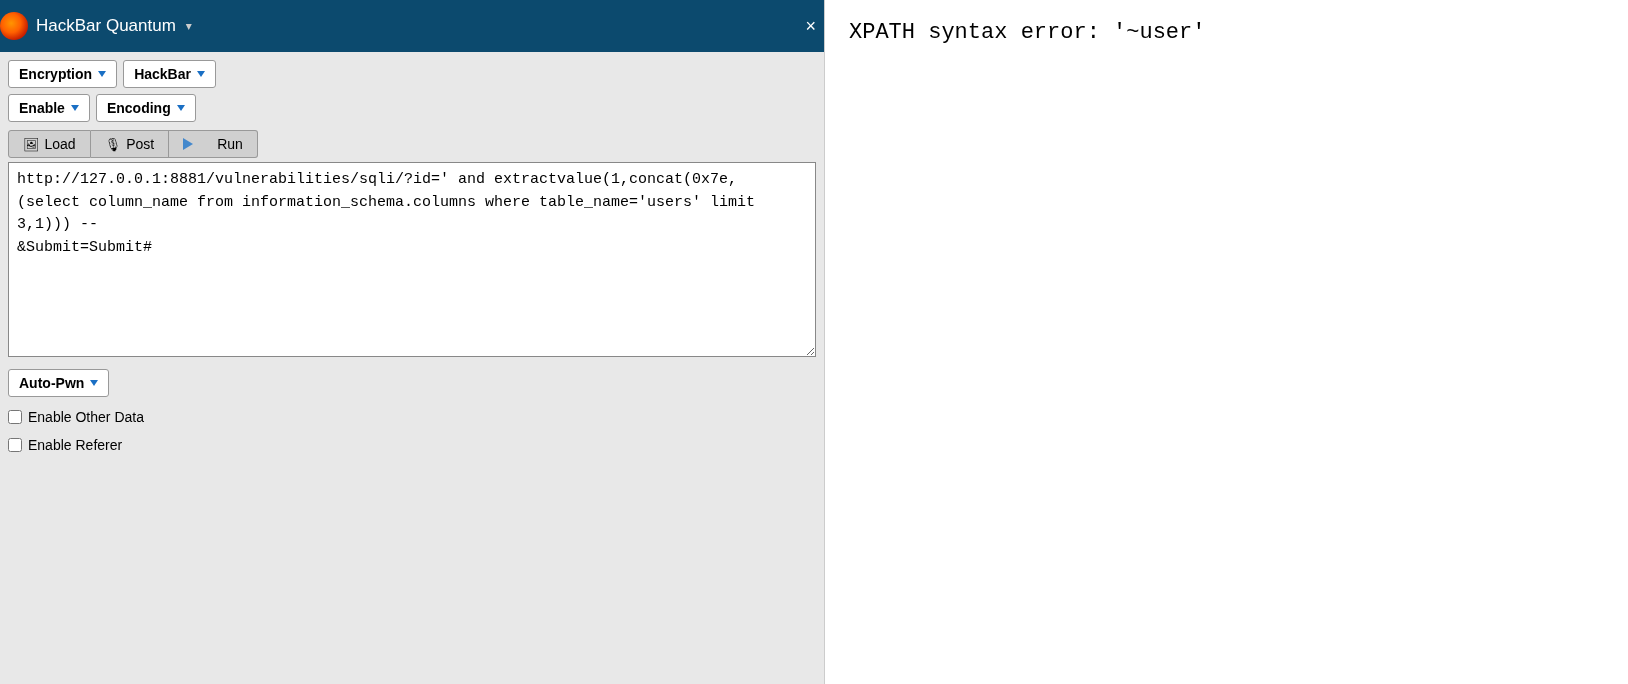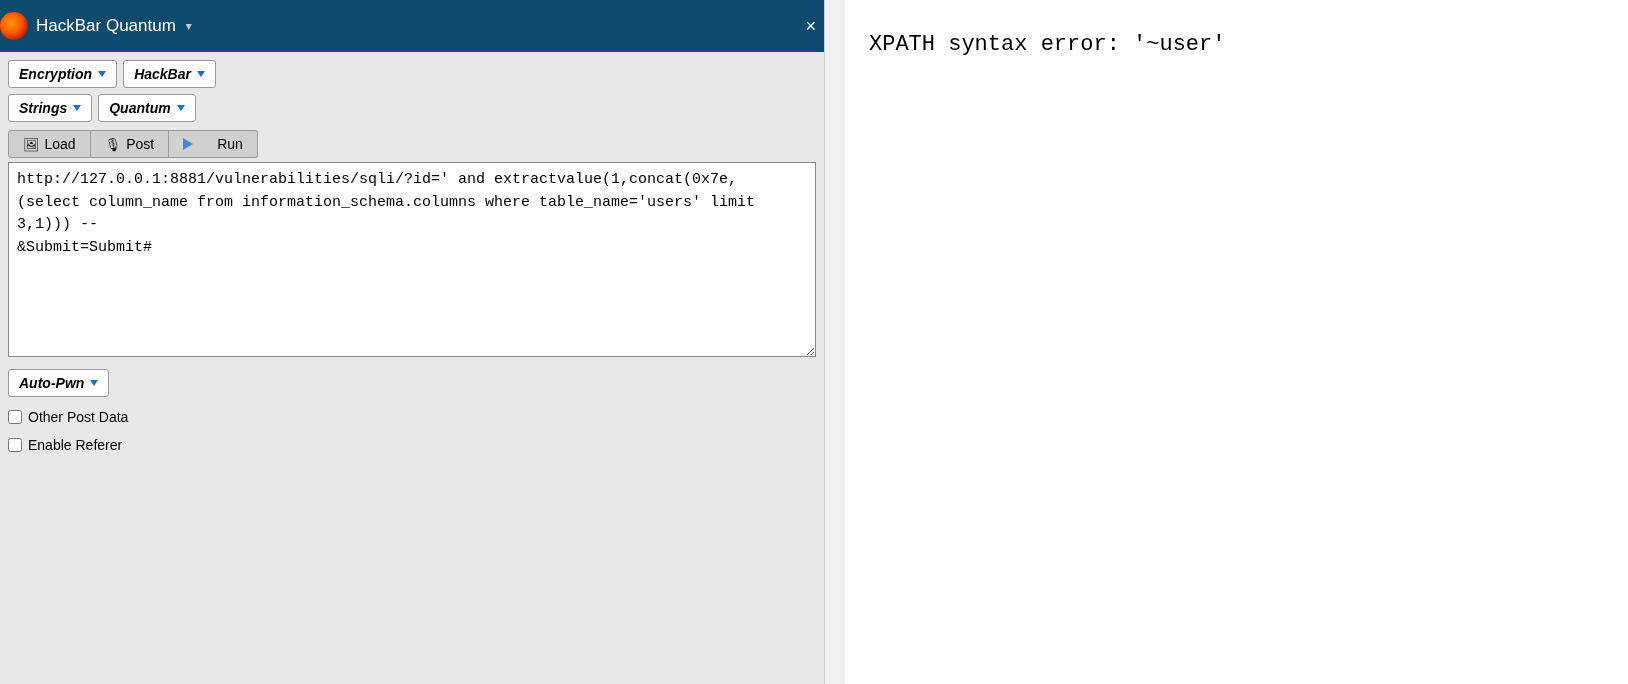--- a/index.html
+++ b/index.html
@@ -89,21 +89,20 @@
       border: 1px solid #999;
       border-radius: 3px;
       padding: 5px 10px;
       font-size: 14px;
       font-weight: bold;
       cursor: pointer;
       display: flex;
       align-items: center;
       gap: 4px;
       color: #000;
-      font-style: italic;
     }
 
     .dropdown-arrow {
       display: inline-block;
       width: 0;
       height: 0;
       border-left: 4px solid transparent;
       border-right: 4px solid transparent;
       border-top: 6px solid #1a6fc4;
       margin-left: 2px;
@@ -187,22 +186,21 @@
     .checkbox-row input[type="checkbox"] {
       width: 14px;
       height: 14px;
       cursor: pointer;
     }
 
     
     .output-panel {
       flex: 1;
       background: #fff;
-      padding: 32px 24px;
-      margin-left: 20px;
+      padding: 20px 24px;
     }
 
     .error-text {
       font-family: 'Courier New', monospace;
       font-size: 22px;
       color: #000;
       white-space: pre;
     }
   </style>
 </head>
@@ -228,25 +226,25 @@
       </button>
       <button class="dropdown-btn">
         <span>HackBar</span>
         <span class="dropdown-arrow"></span>
       </button>
     </div>
 
 
     <div class="toolbar-row">
       <button class="dropdown-btn">
-        <span>Strings</span>
-        <span class="dropdown-arrow"></span>
-      </button>
-      <button class="dropdown-btn">
-        <span>Quantum</span>
+        <span>Enable</span>
+        <span class="dropdown-arrow"></span>
+      </button>
+      <button class="dropdown-btn">
+        <span>Encoding</span>
         <span class="dropdown-arrow"></span>
       </button>
     </div>
   </div>
 
   <div class="action-buttons-row">
     <button class="action-btn">
       <span style="font-size:13px;">🖼</span>
       <span>Load</span>
     </button>
@@ -267,21 +265,21 @@
 
   <div class="bottom-toolbar">
     <div class="toolbar-row">
       <button class="dropdown-btn">
         <span>Auto-Pwn</span>
         <span class="dropdown-arrow"></span>
       </button>
     </div>
     <div class="checkbox-row">
       <input type="checkbox" id="postdata" style="">
-      <label for="postdata">Other Post Data</label>
+      <label for="postdata">Enable Other Data</label>
     </div>
     <div class="checkbox-row">
       <input type="checkbox" id="referer" style="">
       <label for="referer">Enable Referer</label>
     </div>
   </div>
 </div>
 
 <div class="output-panel">
   <span class="error-text">XPATH syntax error: '~user'</span>

